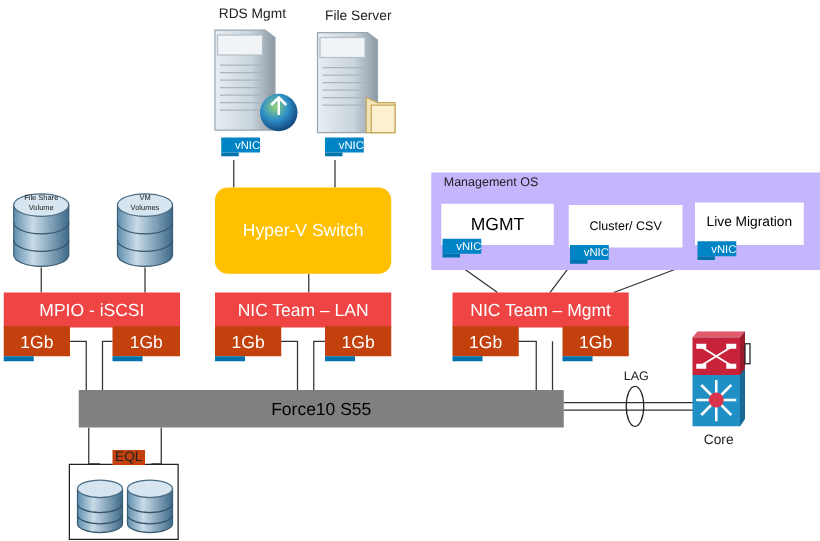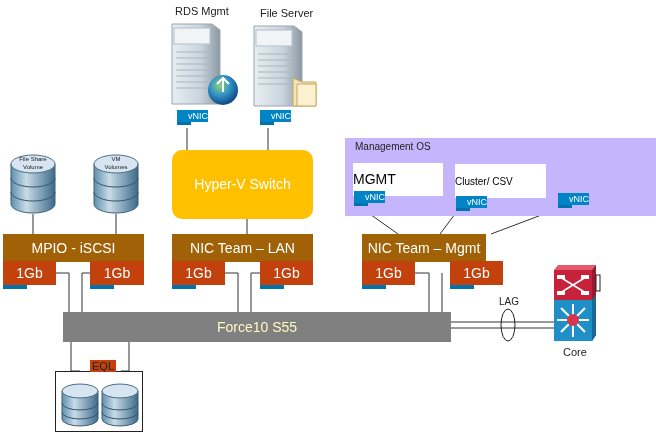--- a/index.html
+++ b/index.html
@@ -1,24 +1,24 @@
 <!DOCTYPE html>
 <html><head>
 <meta charset="utf-8">
 <style>
   html,body{margin:0;padding:0;background:#fff;}
   body{width:656px;height:433px;position:relative;overflow:hidden;font-family:"Liberation Sans",sans-serif;}
   .abs{position:absolute;}
   .lbl{position:absolute;font-size:11px;color:#222;white-space:nowrap;}
-  .green{position:absolute;background:#a16207;color:#fff;font-size:14px;text-align:center;}
+  .green{position:absolute;background:#ef4444;color:#fff;font-size:14px;text-align:center;}
   .gb{position:absolute;background:#c2410c;color:#fff;font-size:14px;text-align:center;line-height:24px;}
   .gb .tab{position:absolute;left:0;bottom:-4px;width:24px;height:4px;background:#0072ad;}
   .vnic{position:absolute;background:#0084c6;color:#fff;font-size:9px;width:31px;height:12px;line-height:12px;text-align:right;}
   .vnic .tab{position:absolute;left:0;bottom:-3px;width:14px;height:3px;background:#0072ad;}
-  .wbox{position:absolute;background:#fff;color:#000;}
+  .wbox{position:absolute;background:#fff;color:#000;text-align:center;}
   svg.lines{position:absolute;left:0;top:0;}
 </style>
 </head>
 <body>
 
 <svg class="lines" width="656" height="433">
   <g stroke="#333" stroke-width="1" fill="none">
 
     <line x1="33" y1="214" x2="33" y2="234"></line>
     <line x1="116" y1="214" x2="116" y2="234"></line>
@@ -129,34 +129,35 @@
   </div>
 
 <div class="green" style="left:3px;top:234px;width:141px;height:28px;line-height:28px;"><span>MPIO - iSCSI</span></div>
 <div class="gb" style="left:3px;top:261px;width:53px;height:24px;"><span>1Gb</span><div class="tab"></div></div>
 <div class="gb" style="left:90px;top:261px;width:54px;height:24px;"><span>1Gb</span><div class="tab"></div></div>
 
 <div class="green" style="left:172px;top:234px;width:141px;height:28px;line-height:28px;"><span>NIC Team – LAN</span></div>
 <div class="gb" style="left:172px;top:261px;width:53px;height:24px;"><span>1Gb</span><div class="tab"></div></div>
 <div class="gb" style="left:260px;top:261px;width:53px;height:24px;"><span>1Gb</span><div class="tab"></div></div>
 
-<div class="green" style="left:362px;top:234px;width:124px;height:28px;line-height:28px;"><span>NIC Team – Mgmt</span></div>
+<div class="green" style="left:362px;top:234px;width:141px;height:28px;line-height:28px;"><span>NIC Team – Mgmt</span></div>
 <div class="gb" style="left:362px;top:261px;width:53px;height:24px;"><span>1Gb</span><div class="tab"></div></div>
 <div class="gb" style="left:450px;top:261px;width:53px;height:24px;"><span>1Gb</span><div class="tab"></div></div>
 
 <div class="abs" style="left:345px;top:138px;width:311px;height:78px;background:#c4b5fd;">
   <div class="lbl" style="left:10px;top:3px;font-size:10px;">Management OS</div>
   <div class="wbox" style="left:8px;top:25px;width:90px;height:33px;line-height:33px;font-size:14px;"><span>MGMT</span></div>
   <div class="vnic" style="left:9px;top:53px;"><span>vNIC</span><div class="tab"></div></div>
   <div class="wbox" style="left:110px;top:26px;width:91px;height:34px;line-height:36px;font-size:10px;"><span>Cluster/ CSV</span></div>
   <div class="vnic" style="left:111px;top:58px;"><span>vNIC</span><div class="tab"></div></div>
+  <div class="wbox" style="left:211px;top:24px;width:87px;height:34px;line-height:32px;font-size:11px;"><span>Live Migration</span></div>
   <div class="vnic" style="left:213px;top:55px;"><span>vNIC</span><div class="tab"></div></div>
 </div>
 
-<div class="abs" style="left:63px;top:312px;width:388px;height:30px;background:#808080;color:#fef9c3;font-size:14px;line-height:30px;text-align:center;"><span>Force10 S55</span></div>
+<div class="abs" style="left:63px;top:312px;width:388px;height:30px;background:#808080;color:#000000;font-size:14px;line-height:30px;text-align:center;"><span>Force10 S55</span></div>
 
 <div class="abs" style="left:55px;top:371px;width:88px;height:61px;border:1px solid #222;box-sizing:border-box;"></div>
 <div class="lbl" style="left:90px;top:360px;background:#c2410c;padding:0 2px;">EQL</div>
 <svg class="abs" style="left:60px;top:381px;" width="80" height="50">
   <g>
     <path d="M2 10 v28 a18 7 0 0 0 36 0 v-28" fill="url(#dbg)" stroke="#3d5e75"></path>
     <path d="M2 22 a18 7 0 0 0 36 0 M2 31 a18 7 0 0 0 36 0" fill="none" stroke="#35556c"></path>
     <ellipse cx="20" cy="10" rx="18" ry="7" fill="#d6e5ef" stroke="#4a6d85"></ellipse>
   </g>
   <g transform="translate(40,0)">

